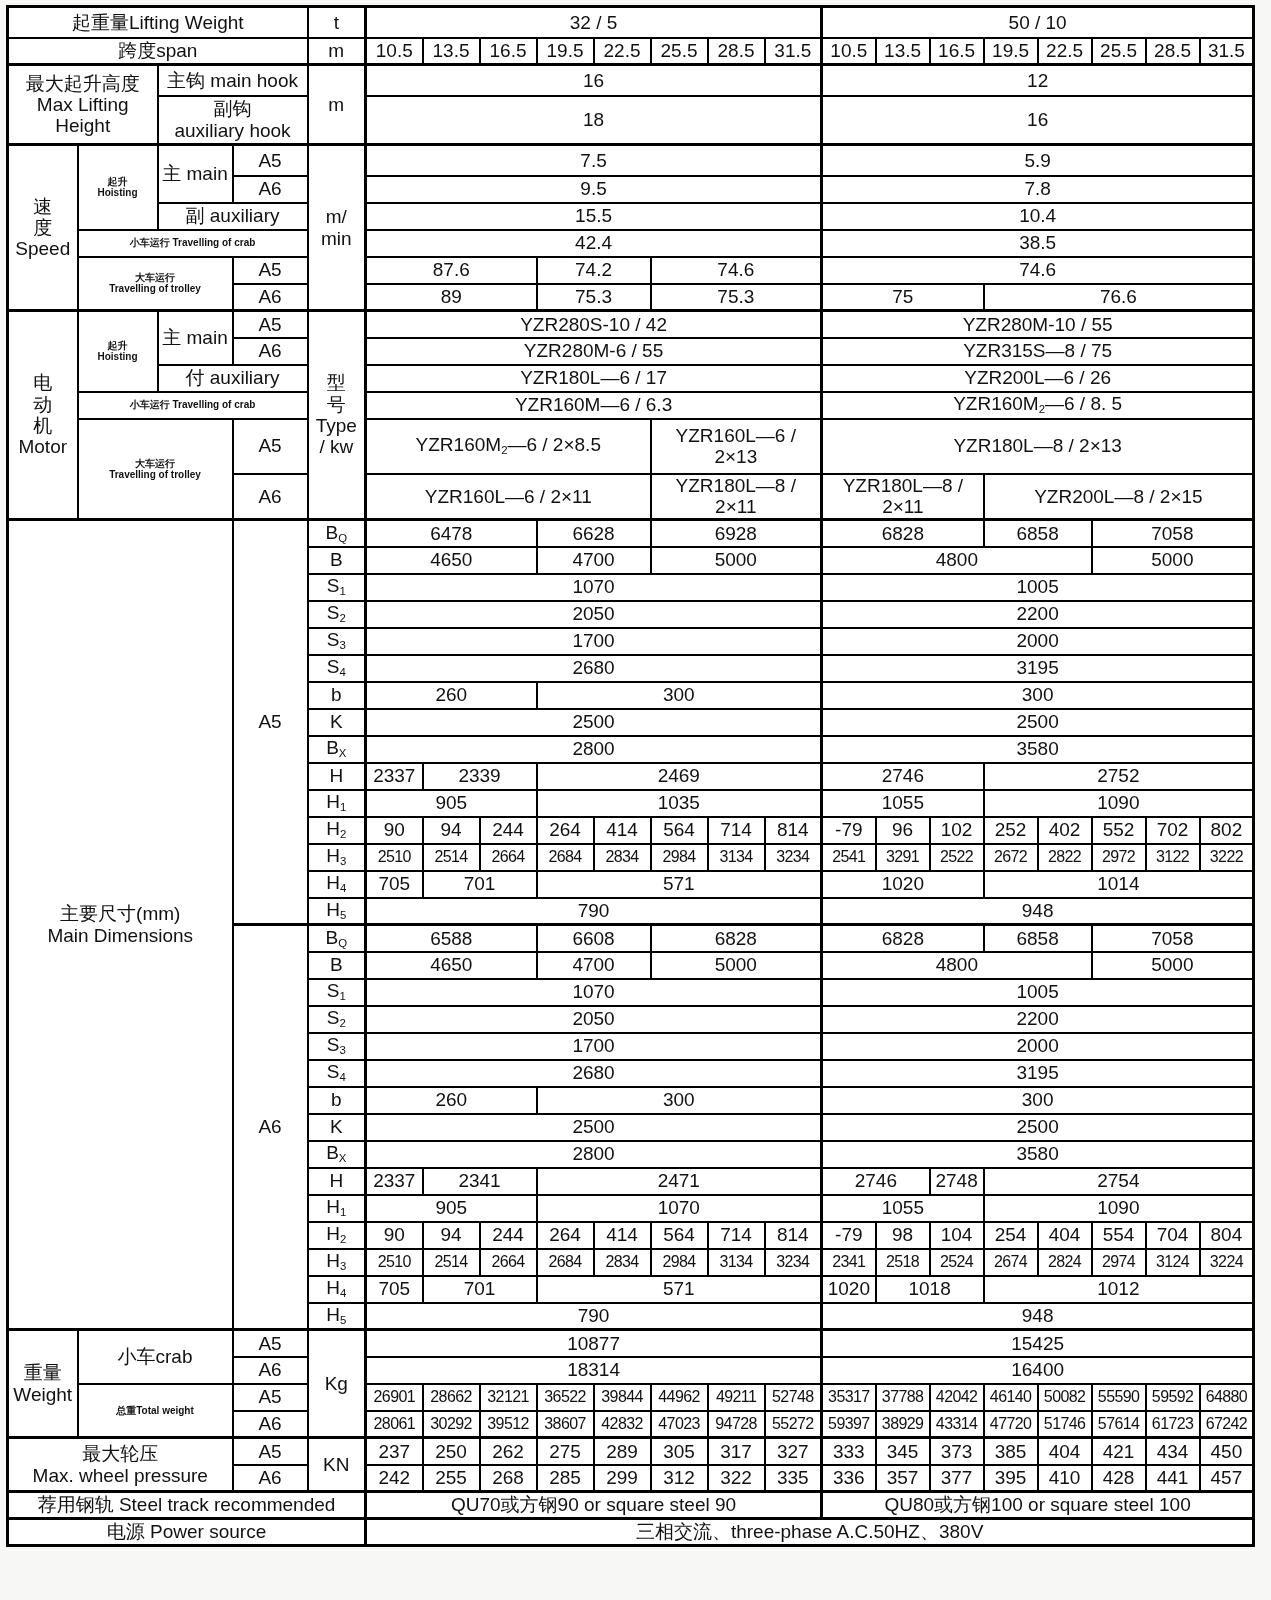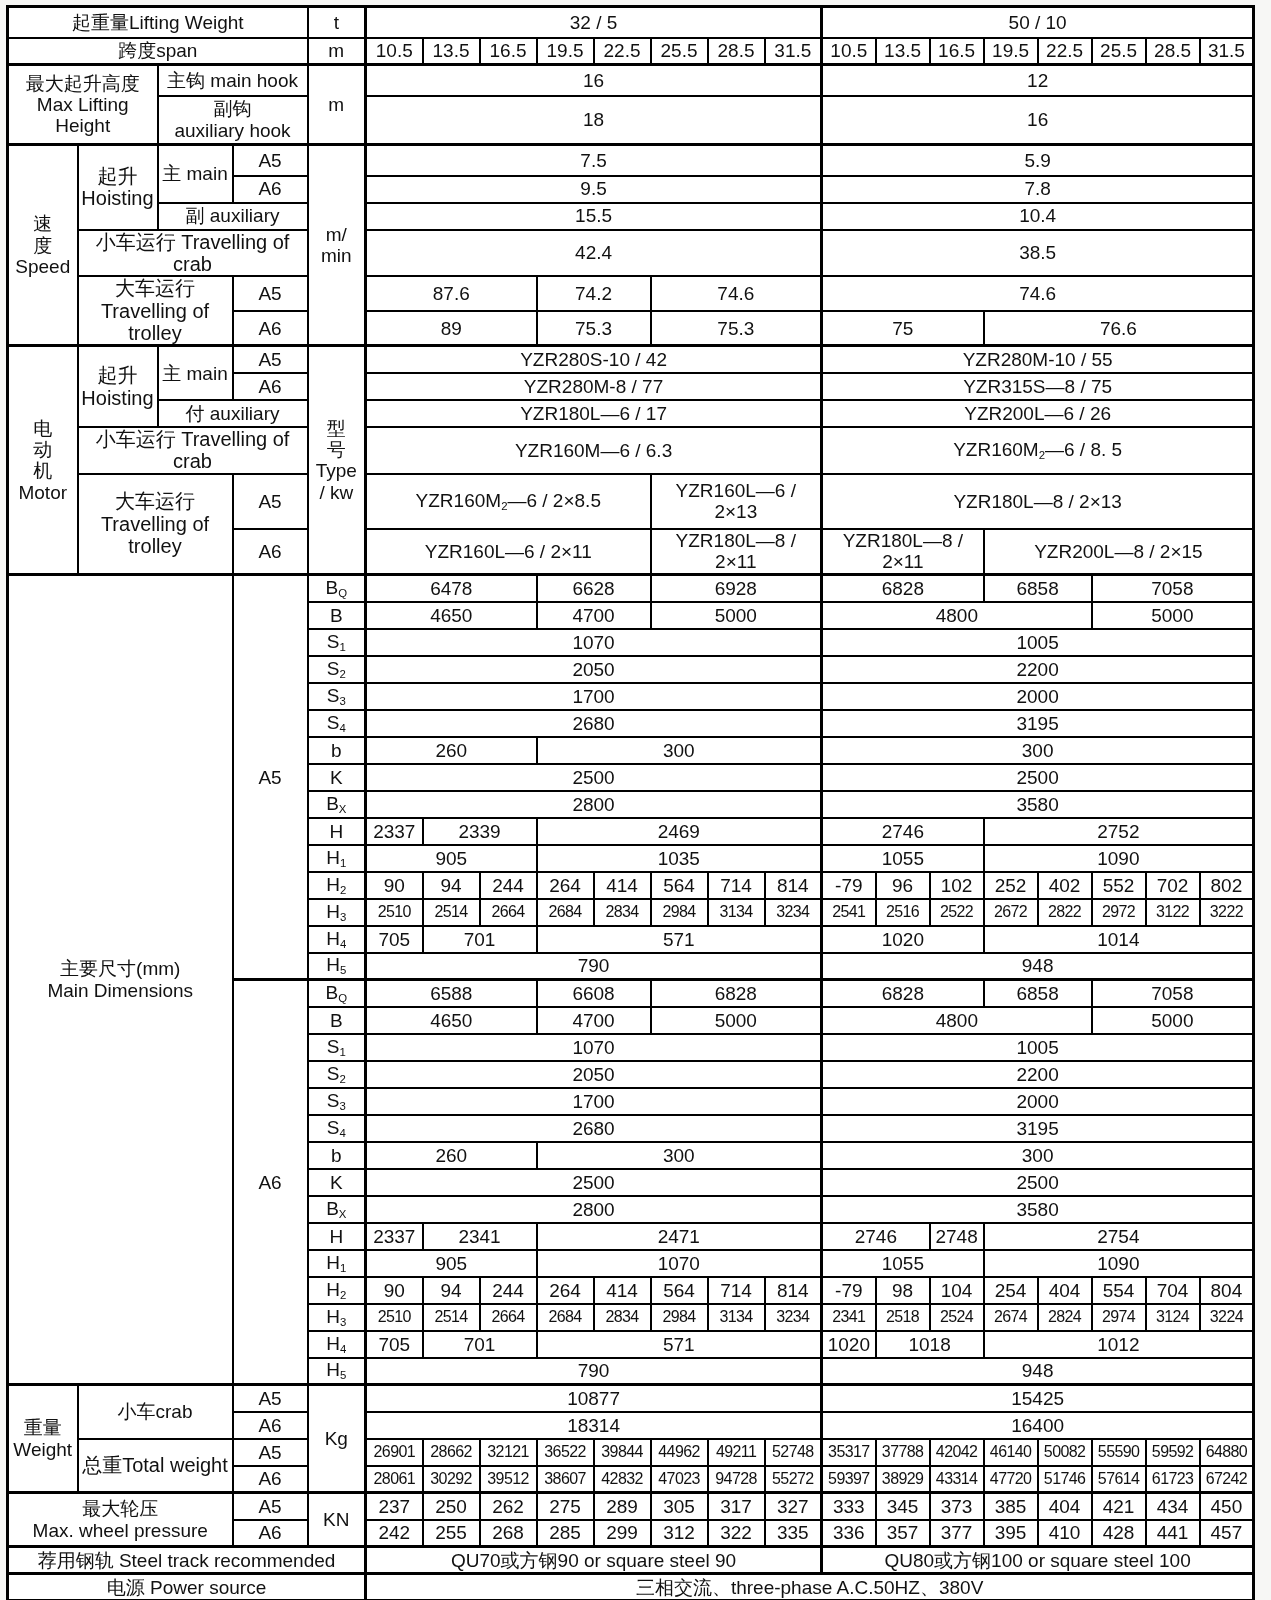--- a/index.html
+++ b/index.html
@@ -8,21 +8,21 @@
   table{border-collapse:collapse;table-layout:fixed;width:1246px;background:#fff;border:3px solid #000;}
   td{border:2px solid #000;text-align:center;vertical-align:middle;font-size:19px;line-height:1.12;padding:0 1px;overflow:hidden;}
   tr{height:27px;}
   tr.hA{height:31px;}
   tr.hB{height:49px;}
   tr.hC{height:55px;}
   tr.hD{height:46px;}
   tr.tt > td{border-top-width:3px;}
   td.tl{border-left-width:3px;}
   td.sm{font-size:16px;letter-spacing:-0.6px;padding:0;}
-  td.md{font-size:20px;}
+  td.md{font-size:10px;font-weight:bold;}
   sub{font-size:0.6em;vertical-align:-0.3em;}
 </style>
 </head>
 <body>
 
 <div class="page">
   <table>
     <colgroup>
       <col style="width:70px">
         <col style="width:80px">
@@ -129,21 +129,21 @@
           <td rowspan="6">电<br>动<br>机<br>Motor</td>
           <td rowspan="3" class="md">起升<br>Hoisting</td>
           <td rowspan="2">主 main</td>
           <td>A5</td>
           <td rowspan="6">型<br>号<br>Type<br>/ kw</td>
           <td colspan="8" class="tl">YZR280S-10 / 42</td>
           <td colspan="8" class="tl">YZR280M-10 / 55</td>
         </tr>
         <tr>
           <td>A6</td>
-          <td colspan="8" class="tl">YZR280M-8 / 77</td>
+          <td colspan="8" class="tl">YZR280M-6 / 55</td>
           <td colspan="8" class="tl">YZR315S—8 / 75</td>
         </tr>
         <tr>
           <td colspan="2">付 auxiliary</td>
           <td colspan="8" class="tl">YZR180L—6 / 17</td>
           <td colspan="8" class="tl">YZR200L—6 / 26</td>
         </tr>
         <tr>
           <td colspan="3" class="md">小车运行 Travelling of crab</td>
           <td colspan="8" class="tl">YZR160M—6 / 6.3</td>
@@ -256,21 +256,21 @@
           <td>H<sub>3</sub></td>
           <td class="tl sm">2510</td>
           <td class="sm">2514</td>
           <td class="sm">2664</td>
           <td class="sm">2684</td>
           <td class="sm">2834</td>
           <td class="sm">2984</td>
           <td class="sm">3134</td>
           <td class="sm">3234</td>
           <td class="tl sm">2541</td>
-          <td class="sm">2516</td>
+          <td class="sm">3291</td>
           <td class="sm">2522</td>
           <td class="sm">2672</td>
           <td class="sm">2822</td>
           <td class="sm">2972</td>
           <td class="sm">3122</td>
           <td class="sm">3222</td>
         </tr>
         <tr>
           <td>H<sub>4</sub></td>
           <td class="tl">705</td>

